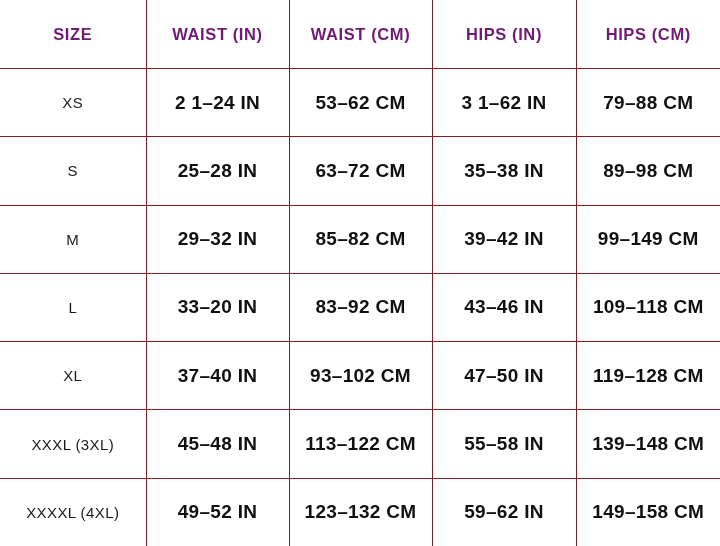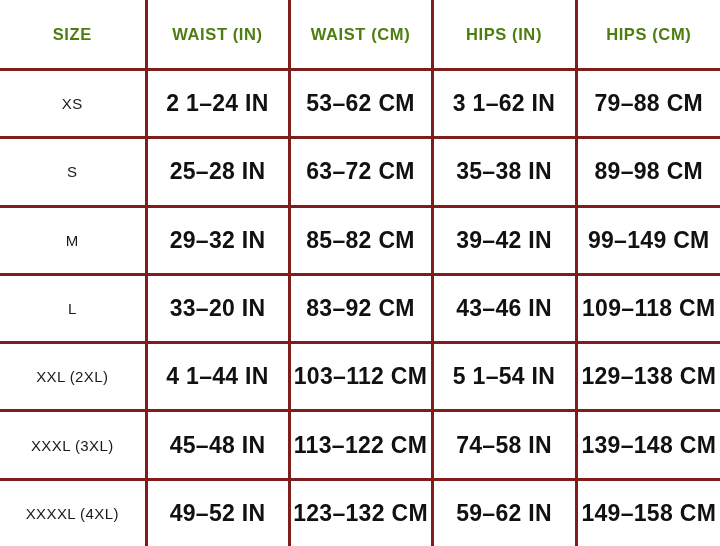--- a/index.html
+++ b/index.html
@@ -21,44 +21,44 @@
     table-layout: fixed;
   }
   .size-table col.col-size   { width: 146px; }
   .size-table col.col-2      { width: 143px; }
   .size-table col.col-3      { width: 143px; }
   .size-table col.col-4      { width: 144px; }
   .size-table col.col-5      { width: 144px; }
 
   .size-table th,
   .size-table td {
-    border: 3px solid #7f1d1d;
+    border: 1px solid #7f1d1d;
     text-align: center;
     vertical-align: middle;
     padding: 0;
     background: #ffffff;
   }
   .size-table thead th {
     height: 68px;
     font-size: 16.5px;
     font-weight: bold;
     letter-spacing: 0.6px;
-    color: #4d7c0f;
+    color: #701a75;
   }
   .size-table tbody td {
     height: 59.5px;
   }
   .cell-size {
     font-size: 15px;
     font-weight: normal;
     letter-spacing: 0.4px;
     color: #1a1a1a;
   }
   .cell-measure {
-    font-size: 23px;
+    font-size: 19px;
     font-weight: bold;
     letter-spacing: 0.3px;
     color: #111111;
   }
   
   .size-table tr > *:first-child { border-left: none; }
   .size-table tr > *:last-child  { border-right: none; }
   .size-table thead tr > * { border-top: none; }
   .size-table tbody tr:last-child > * { border-bottom: none; }
 </style>
@@ -105,31 +105,31 @@
       <td class="cell-measure">99–149 CM</td>
     </tr>
     <tr>
       <td class="cell-size">L</td>
       <td class="cell-measure">33–20 IN</td>
       <td class="cell-measure">83–92 CM</td>
       <td class="cell-measure">43–46 IN</td>
       <td class="cell-measure">109–118 CM</td>
     </tr>
     <tr>
-      <td class="cell-size">XXL (2XL)</td>
-      <td class="cell-measure">4 1–44 IN</td>
-      <td class="cell-measure">103–112 CM</td>
-      <td class="cell-measure">5 1–54 IN</td>
-      <td class="cell-measure">129–138 CM</td>
+      <td class="cell-size">XL</td>
+      <td class="cell-measure">37–40 IN</td>
+      <td class="cell-measure">93–102 CM</td>
+      <td class="cell-measure">47–50 IN</td>
+      <td class="cell-measure">119–128 CM</td>
     </tr>
     <tr>
       <td class="cell-size">XXXL (3XL)</td>
       <td class="cell-measure">45–48 IN</td>
       <td class="cell-measure">113–122 CM</td>
-      <td class="cell-measure">74–58 IN</td>
+      <td class="cell-measure">55–58 IN</td>
       <td class="cell-measure">139–148 CM</td>
     </tr>
     <tr>
       <td class="cell-size">XXXXL (4XL)</td>
       <td class="cell-measure">49–52 IN</td>
       <td class="cell-measure">123–132 CM</td>
       <td class="cell-measure">59–62 IN</td>
       <td class="cell-measure">149–158 CM</td>
     </tr>
   </tbody>

